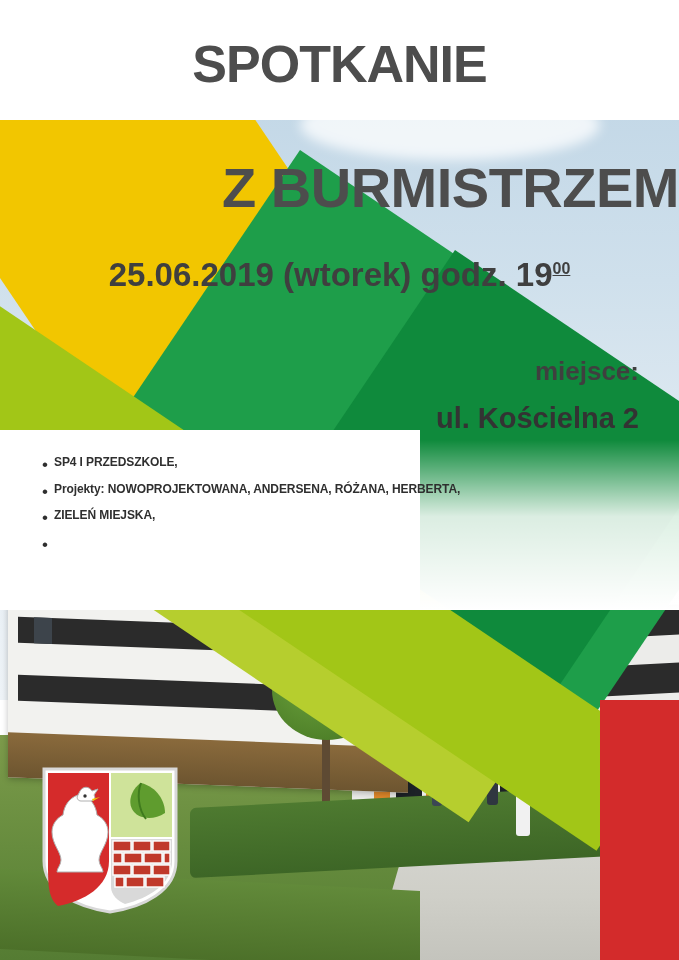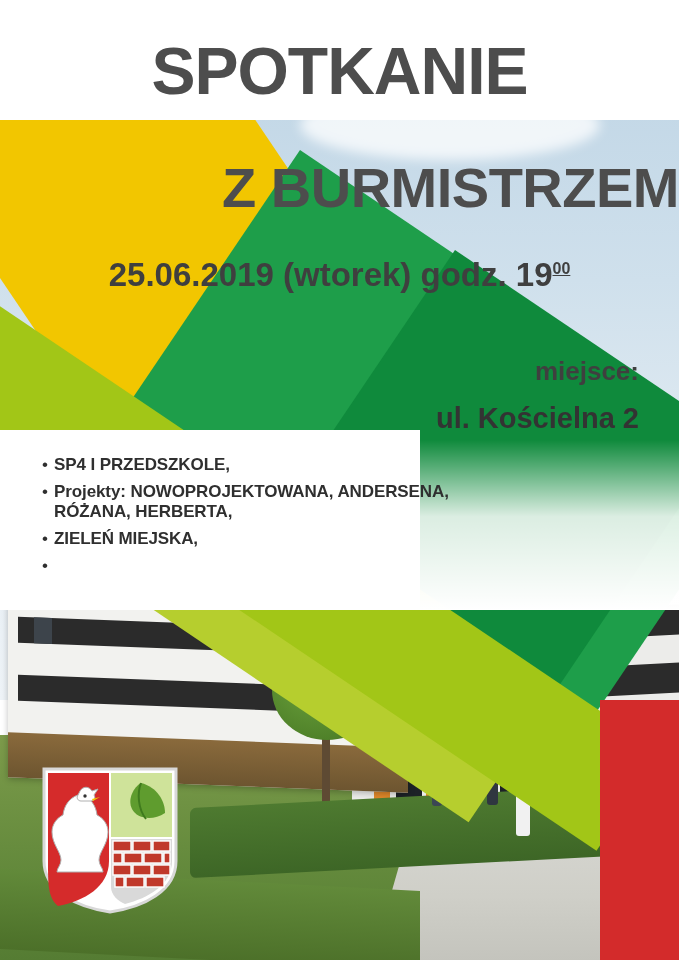--- a/index.html
+++ b/index.html
@@ -183,21 +183,21 @@
   .content {
     position: absolute;
     left: 0; top: 0;
     width: 679px; height: 960px;
   }
   .title1 {
     position: absolute;
     left: 0; top: 38px;
     width: 679px;
     text-align: center;
-    font-size: 66px;
+    font-size: 52px;
     font-weight: bold;
     letter-spacing: -1px;
     color: #4d4d4d;
     line-height: 1;
   }
   .title2 {
     position: absolute;
     left: 0; top: 160px;
     width: 679px;
     text-align: right;
@@ -255,21 +255,21 @@
     align-items: flex-start;
     margin-bottom: 7px;
   }
   .bullet-dot {
     width: 12px;
     font-size: 17px;
     line-height: 1.15;
     flex: 0 0 12px;
   }
   .bullet-text {
-    font-size: 17px;
+    font-size: 12px;
     font-weight: bold;
     line-height: 1.18;
     letter-spacing: -0.1px;
   }
 
   
   .crest {
     position: absolute;
     left: 40px;
     top: 765px;

